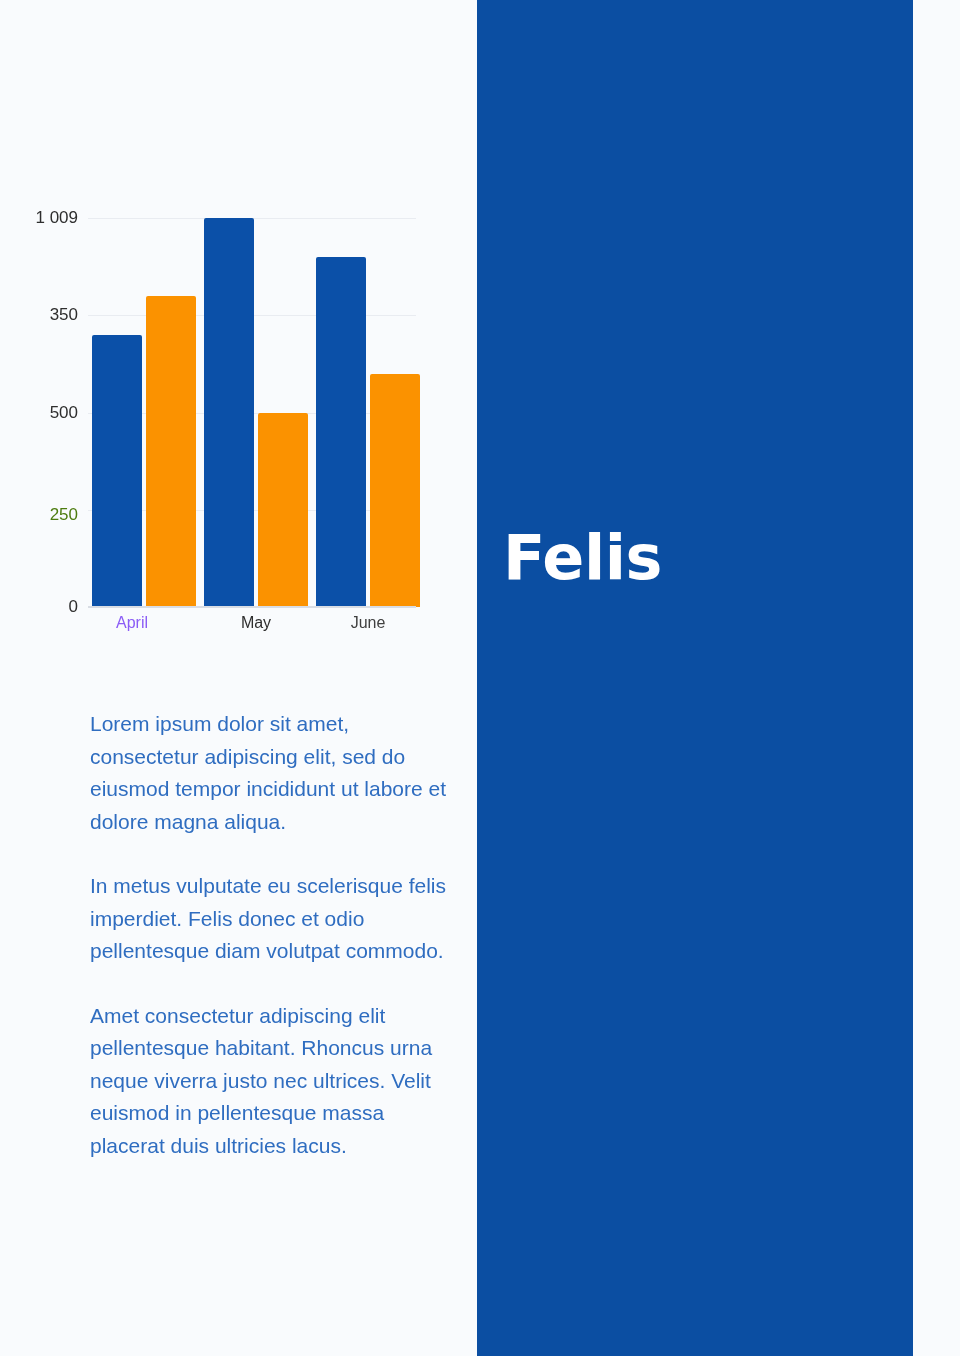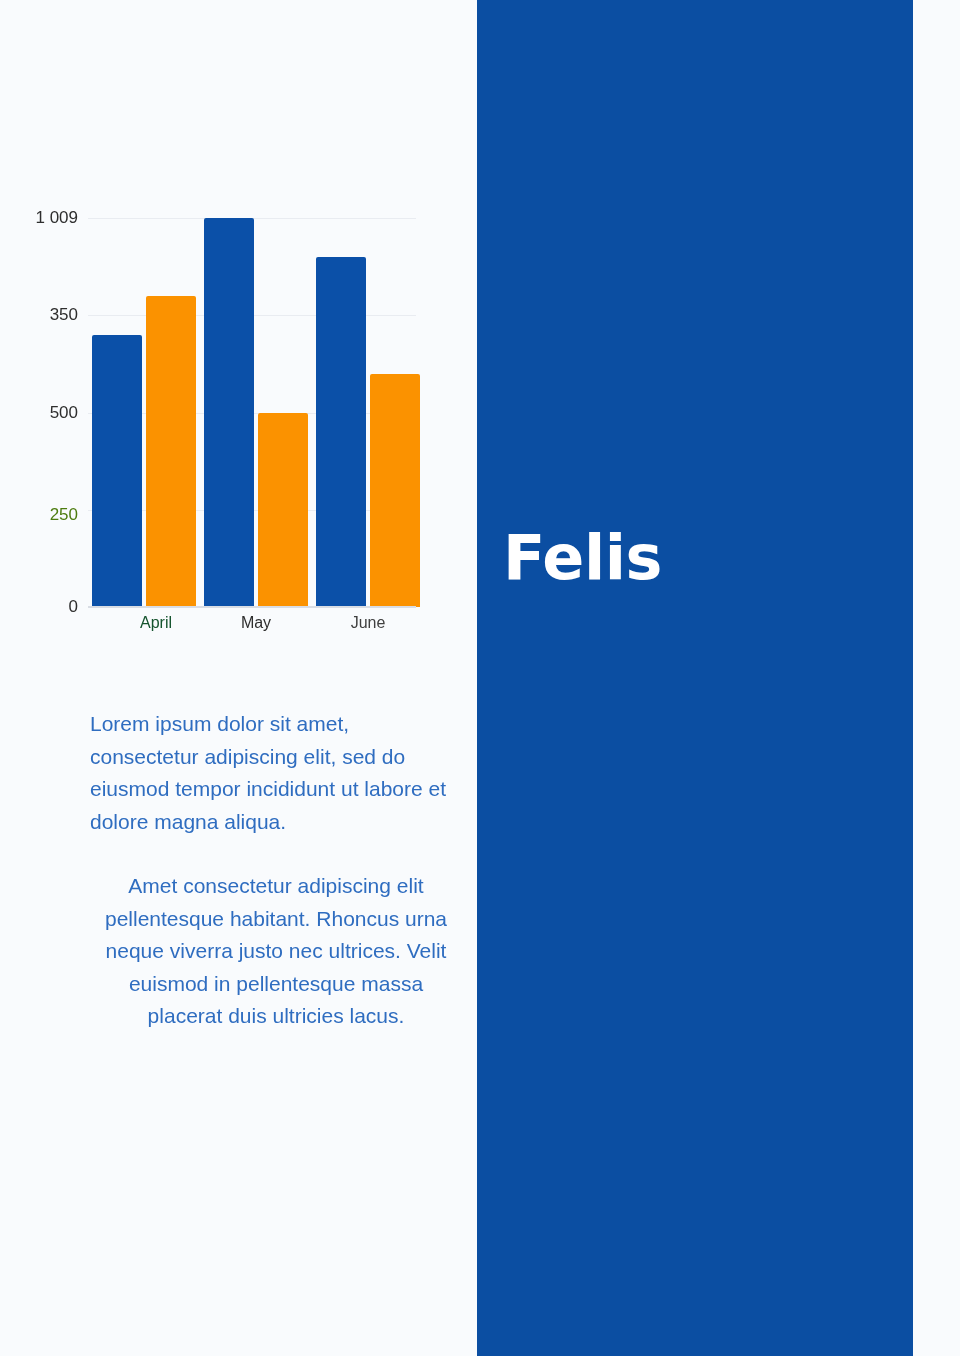--- a/index.html
+++ b/index.html
@@ -134,21 +134,21 @@
     width: 372px;
     margin-left: 28px;
   }
   .body-paragraph {
     color: #2f6dc0;
     font-family: "Liberation Sans", sans-serif;
     font-size: 21px;
     line-height: 32.5px;
     margin: 0 0 32px 0;
   }
-  .body-paragraph:last-child { margin-bottom: 0; text-align: center; }
+  .body-paragraph:last-child { margin-bottom: 0; }
 </style>
 </head>
 <body>
 
 <div id="page" style="background: rgb(249, 251, 253);">
 
   <div id="chart-area">
     <div id="chart-plot">
       <div id="gridlines">
           <div class="gridline" style="top: 291.75px; background: rgb(233, 236, 241);"></div>
@@ -167,28 +167,29 @@
           <div class="bar series-0" style="left: 4px; width: 50px; height: 272.3px; background: rgb(11, 80, 168);"></div>
           <div class="bar series-1" style="left: 58px; width: 50px; height: 311.2px; background: rgb(251, 146, 0);"></div>
           <div class="bar series-0" style="left: 116px; width: 50px; height: 389px; background: rgb(11, 80, 168);"></div>
           <div class="bar series-1" style="left: 170px; width: 50px; height: 194.5px; background: rgb(251, 146, 0);"></div>
           <div class="bar series-0" style="left: 228px; width: 50px; height: 350.1px; background: rgb(11, 80, 168);"></div>
           <div class="bar series-1" style="left: 282px; width: 50px; height: 233.4px; background: rgb(251, 146, 0);"></div>
         </div>
       <div class="axis-baseline"></div>
     </div>
     <div class="x-labels" id="xlabels">
-        <div class="x-label" style="left: 68px; color: #14532d;">April</div>
+        <div class="x-label" style="left: 44px; color: #8b5cf6;">April</div>
         <div class="x-label" style="left: 168px; color: rgb(46, 46, 46); text-align: center;">May</div>
         <div class="x-label" style="left: 280px; color: #404040;">June</div>
       </div>
   </div>
 
   <div id="body-copy">
       <p class="body-paragraph" style="color: rgb(47, 109, 192);">Lorem ipsum dolor sit amet, consectetur adipiscing elit, sed do eiusmod tempor incididunt ut labore et dolore magna aliqua.</p>
+      <p class="body-paragraph" style="color: rgb(47, 109, 192);">In metus vulputate eu scelerisque felis imperdiet. Felis donec et odio pellentesque diam volutpat commodo.</p>
       <p class="body-paragraph" style="color: rgb(47, 109, 192);">Amet consectetur adipiscing elit pellentesque habitant. Rhoncus urna neque viverra justo nec ultrices. Velit euismod in pellentesque massa placerat duis ultricies lacus.</p>
     </div>
 
   <div id="blue-panel" style="background: rgb(11, 78, 162);">
     <div id="title-block">
       <span class="title-line" style="color: rgb(255, 255, 255);">Felis</span>
     </div>
   </div>
 
 </div>

